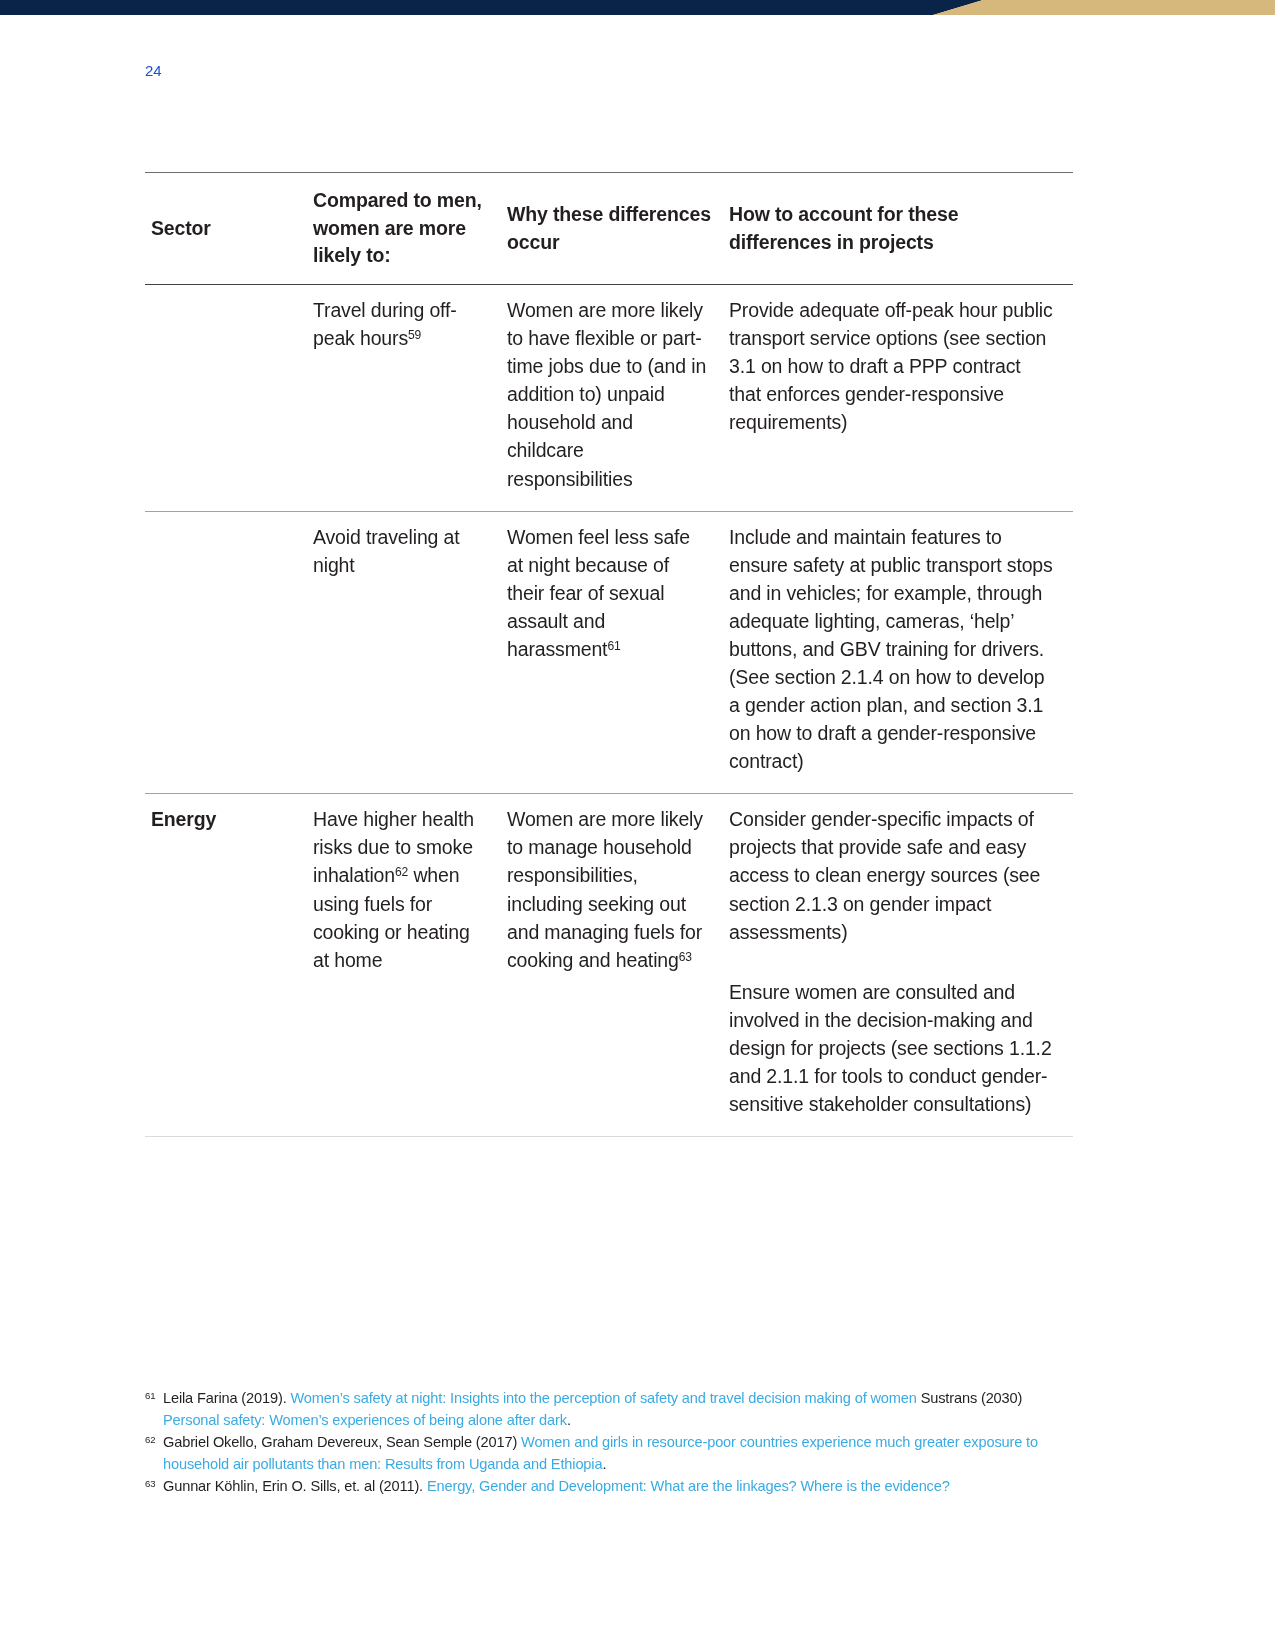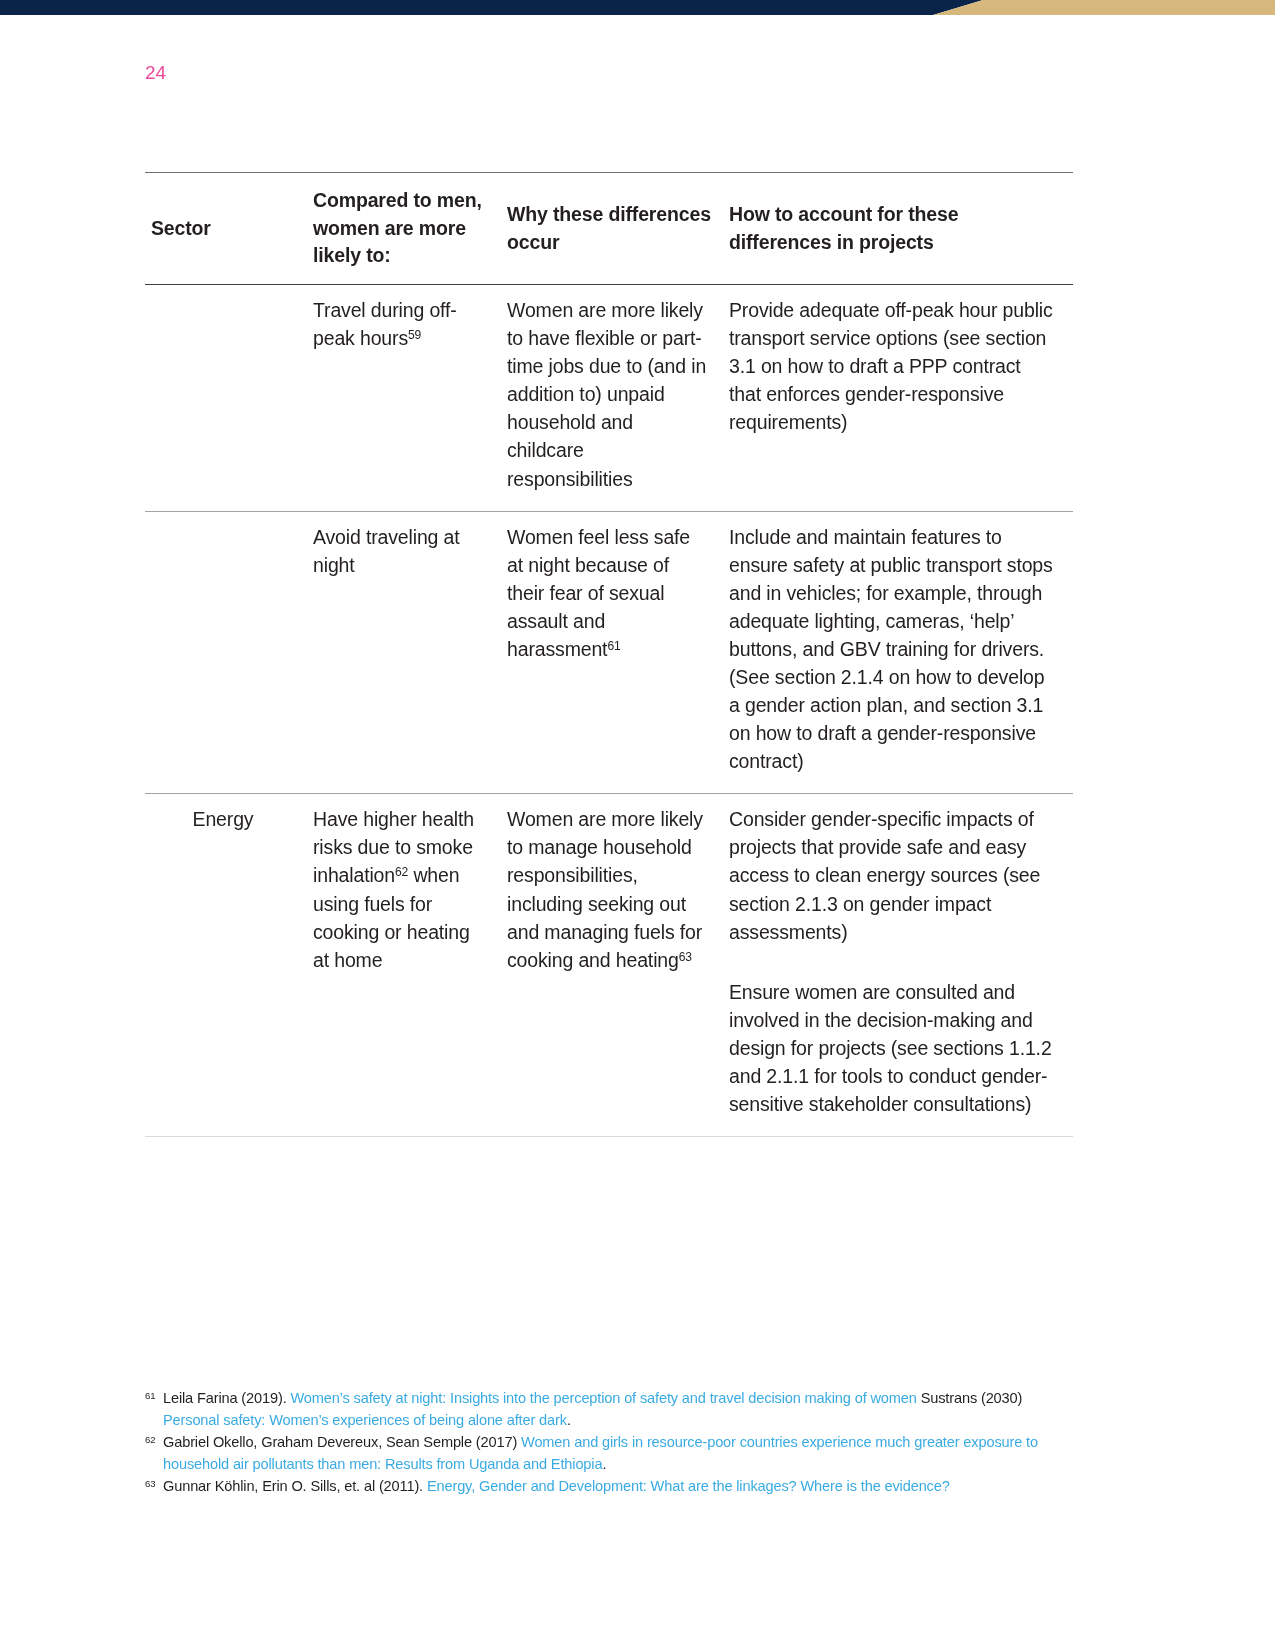--- a/index.html
+++ b/index.html
@@ -48,22 +48,22 @@
     align-items: baseline;
     justify-content: space-between;
   }
   .runhead-title {
     font-size: 14.3px;
     letter-spacing: -0.1px;
     color: #231f20;
     white-space: nowrap;
   }
   .runhead-page {
-    font-size: 19px;
-    color: #ec4899;
+    font-size: 15px;
+    color: #1d4ed8;
   }
 
   
   .gtable {
     position: absolute;
     top: 172px;
     left: 145px;
     width: 928px;
     border-collapse: collapse;
     table-layout: fixed;
@@ -94,22 +94,21 @@
     line-height: 1.44;
     color: #231f20;
     padding: 11px 18px 18px 0;
     letter-spacing: -0.15px;
   }
   .gtable tbody tr:last-child td {
     border-bottom: 1px solid #d9dadb;
   }
   .gtable td.sectorcell {
     padding-left: 6px;
-    font-weight: normal;
-    text-align: center;
+    font-weight: bold;
   }
   .cellpara { margin: 0; }
   .cellpara + .cellpara { margin-top: 32px; }
 
   sup.fn {
     font-size: 0.62em;
     vertical-align: 0.52em;
     line-height: 0;
   }
 

